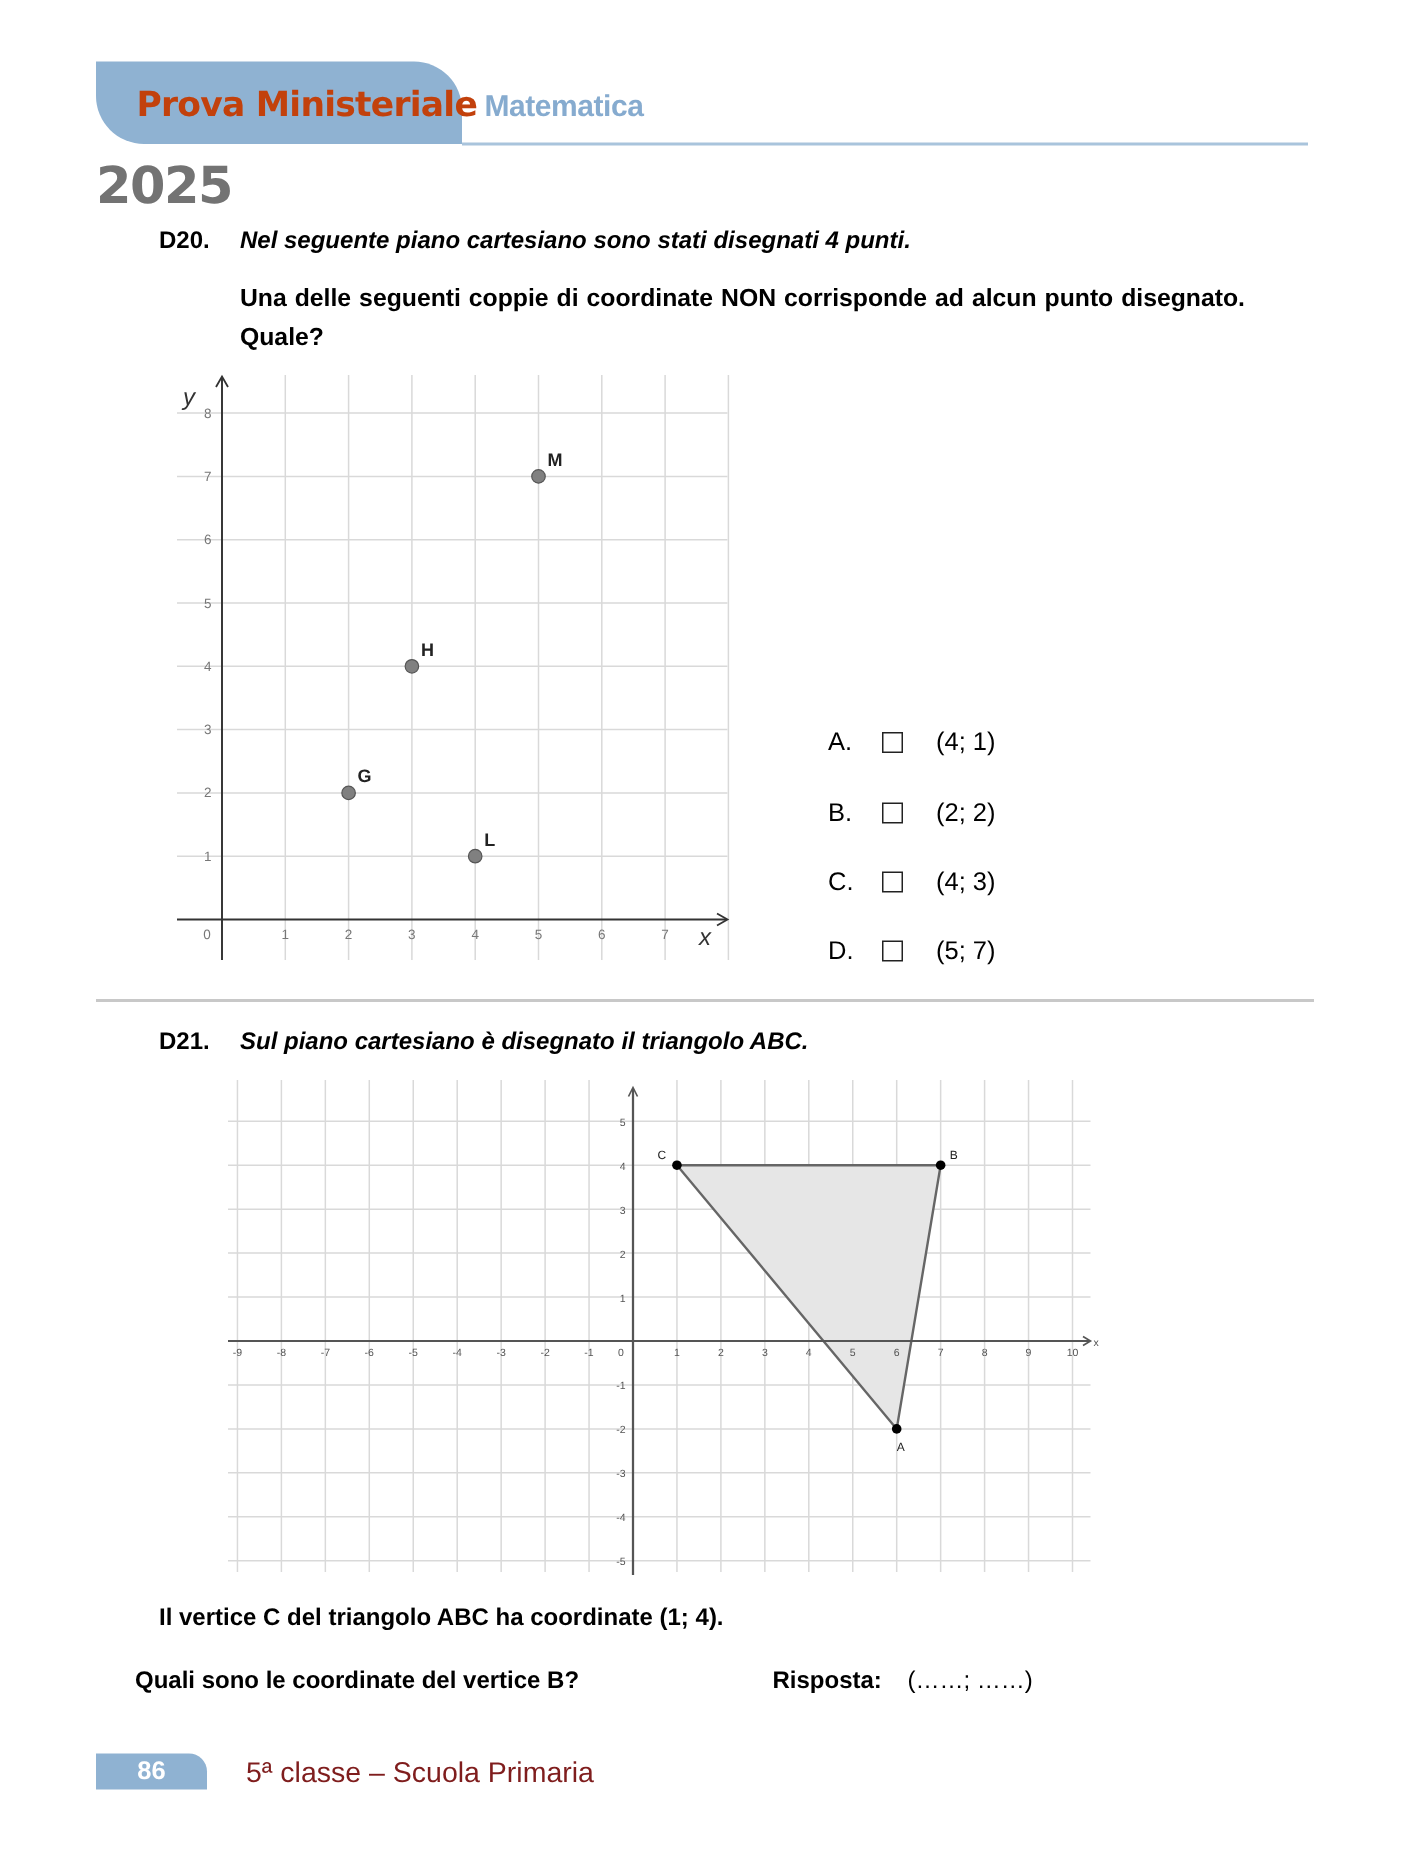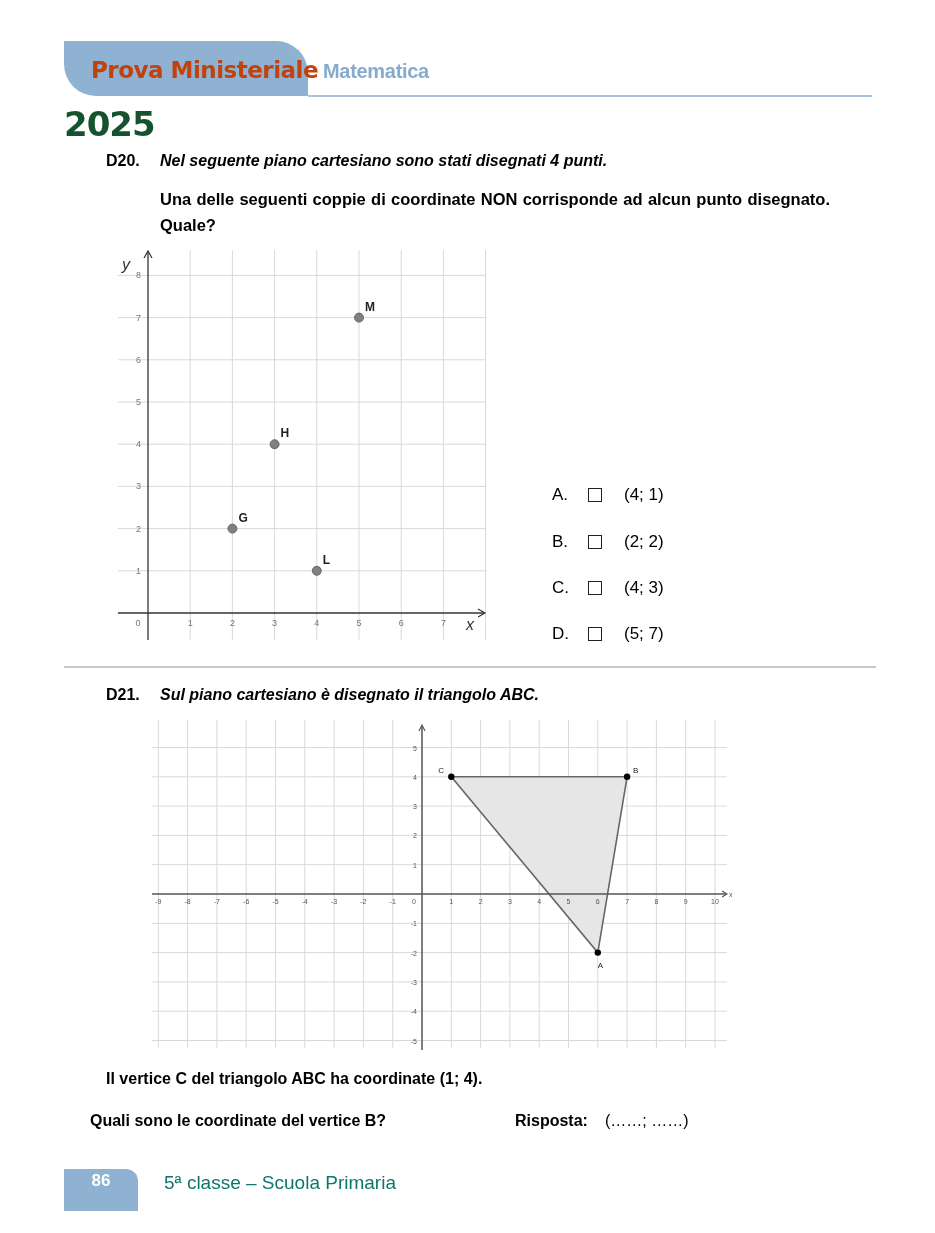--- a/index.html
+++ b/index.html
@@ -6,35 +6,35 @@
   body { width:935px; height:1233px; position:relative; overflow:hidden;
          font-family:"Liberation Sans", sans-serif; color:#000; }
   .abs { position:absolute; }
   .tab { left:64px; top:41px; width:244px; height:55px; background:#8fb2d2;
          border-radius:0 32px 0 32px; }
   .tab-label { left:91px; top:57px; font-size:23px; font-weight:bold; color:#c2410c;
                font-family:"DejaVu Sans", sans-serif; letter-spacing:-0.5px; }
   .subject { left:323px; top:60px; font-size:20px; font-weight:bold; color:#86abcf;
              font-family:Liberation Sans, sans-serif; letter-spacing:-0.3px; }
   .rule-top { left:308px; top:95px; width:564px; height:2px; background:#a9c4dc; }
-  .year { left:64px; top:104px; font-size:34px; font-weight:bold; color:#14532d;
+  .year { left:64px; top:104px; font-size:34px; font-weight:bold; color:#737373;
           font-family:"DejaVu Sans", sans-serif; letter-spacing:-1px; }
   .q { font-family:"Liberation Sans", sans-serif; font-weight:bold; font-size:16px;text-align:right; }
   .qnum { left:106px; }
   .qtext { left:160px;font-style:italic; }
   .para { left:160px; top:186px; width:670px; font-weight:bold; font-size:16.5px;
           line-height:26px; text-align:justify; }
   .opt { left:552px; font-size:17px; display:flex; align-items:center; }
   .opt .letter { width:36px; }
   .opt .box { width:14px; height:14px; border:1.5px solid #222; margin-right:22px; box-sizing:border-box; }
   .divider { left:64px; top:666px; width:812px; height:2px; background:#c8c8c8; }
-  .page-badge { left:64px; top:1169px; width:74px; height:42px; background:#8fb2d2;
+  .page-badge { left:64px; top:1169px; width:74px; height:24px; background:#8fb2d2;
                 border-radius:0 12px 0 0; color:#fff; font-weight:bold; font-size:17px;
                 text-align:center; line-height:24px; }
-  .footer-text { left:164px; top:1172px; font-size:19px; color:#0f766e; }
+  .footer-text { left:164px; top:1172px; font-size:19px; color:#7f1d1d; }
   svg text { font-family:"Liberation Sans", sans-serif; }
 </style>
 </head>
 <body>
 
 <div class="abs tab"></div>
 <div class="abs tab-label">Prova Ministeriale</div>
 <div class="abs subject">Matematica</div>
 <div class="abs rule-top"></div>
 <div class="abs year">2025</div>

